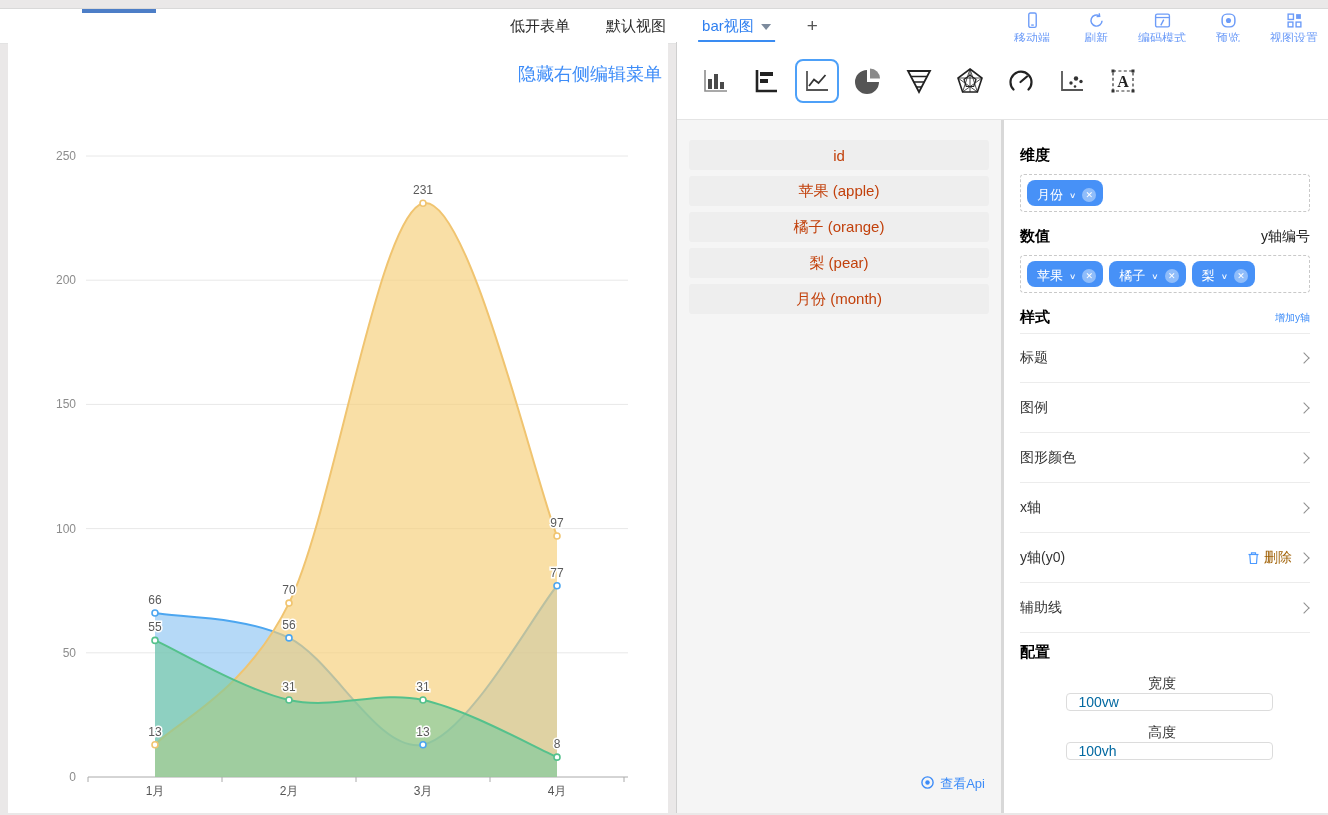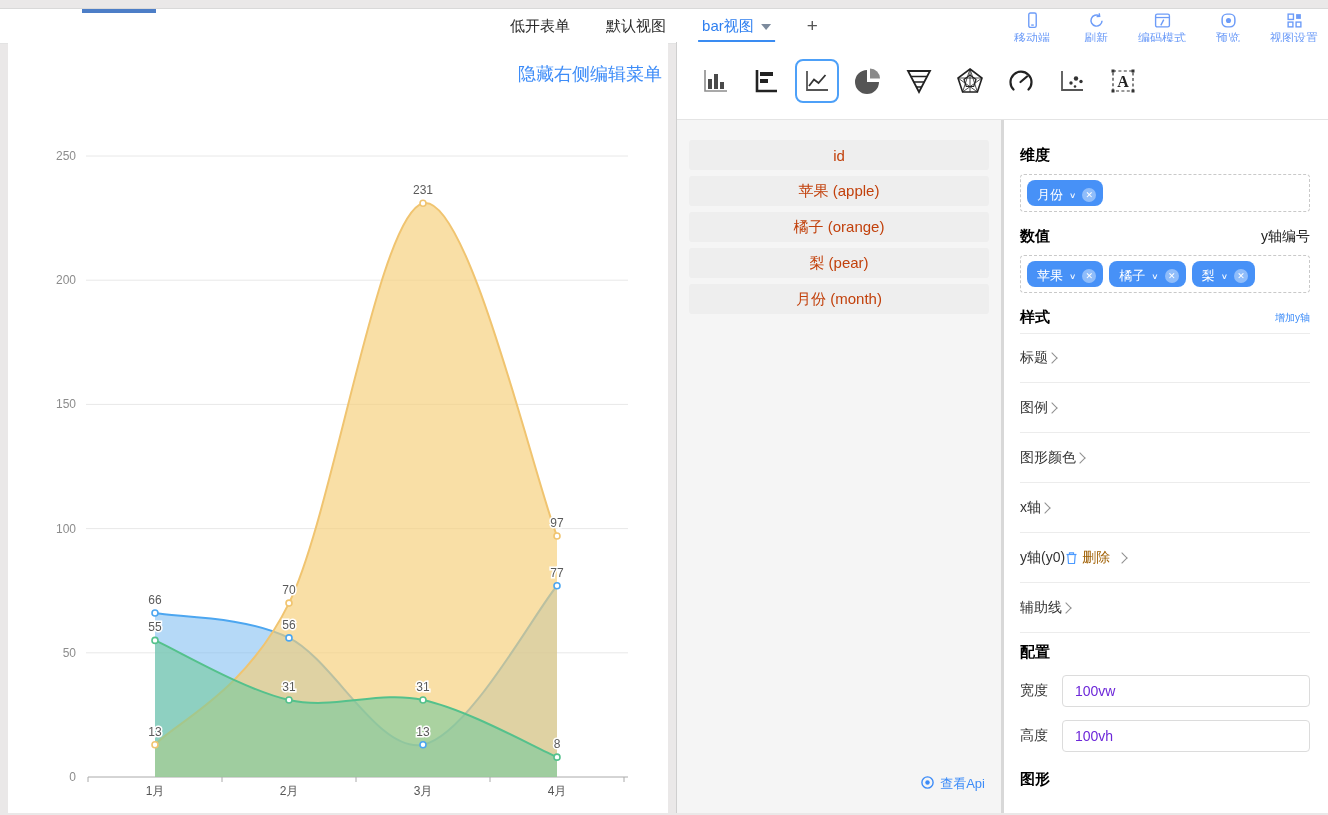--- a/index.html
+++ b/index.html
@@ -66,32 +66,32 @@
   .tag { background:#4791f7; color:#fff; border-radius:8px; height:26px; padding:4px 7px 0 10px;
          display:inline-flex; align-items:center; gap:6px; font-size:13px; cursor:pointer; }
   .tag-caret { font-size:10px; color:rgba(255,255,255,.95); transform:scaleY(.8); }
   .tag-x { width:14px; height:14px; border-radius:50%; background:rgba(255,255,255,.4);
            display:flex; align-items:center; justify-content:center; font-size:9px; color:#fff; cursor:pointer; }
   .val-row { margin-top:15px; }
   .right-note { font-size:14px; color:#222; }
   .style-row { margin-top:15px; }
   .blue-link { font-size:10px; color:#3d8cf8; cursor:pointer; }
   .opt-list { margin-top:6px; }
-  .opt-item { height:50px; display:flex; align-items:center; 
+  .opt-item { height:50px; display:flex; align-items:center; justify-content:space-between;
               border-bottom:1px solid #ececec; font-size:14px; color:#333; cursor:pointer; }
   .opt-item:first-child { border-top:1px solid #ececec; }
   .opt-right { display:flex; align-items:center; gap:8px; }
   .chev { width:8px; height:8px; border-top:1.5px solid #8f8f8f; border-right:1.5px solid #8f8f8f;
           transform:rotate(45deg); margin-right:2px; }
   .del-link { display:flex; align-items:center; gap:4px; color:#a16207; font-size:14px; cursor:pointer; }
   .conf-title { margin-top:10px; }
-  .conf-row { display:flex; align-items:center; margin-top:13px; }
+  .conf-row { display:flex; align-items:center; margin-top:13px;flex-direction:column; }
   .conf-label { width:34px; font-size:14px; color:#333; flex:0 0 auto; }
   .conf-input { flex:1; margin-left:8px; height:32px; border:1px solid #dcdcdc; border-radius:4px;
-                padding:11px 12px; font-size:14px; color:#6d28d9; background:#fff; outline:none;
+                padding:0 12px; font-size:14px; color:#0369a1; background:#fff; outline:none;
                 font-family:"Liberation Sans","DejaVu Sans",sans-serif; }
   .shape-title { margin-top:18px; }
 </style>
 </head>
 <body>
 
 <div class="header">
   <div class="top-accent"></div>
 
   <div class="tabs">
@@ -372,16 +372,15 @@
       <div class="sec-title conf-title">配置</div>
       <div class="conf-row">
         <span class="conf-label">宽度</span>
         <input class="conf-input" type="text" value="100vw" style="">
       </div>
       <div class="conf-row">
         <span class="conf-label">高度</span>
         <input class="conf-input" type="text" value="100vh" style="">
       </div>
 
-      <div class="sec-title shape-title">图形</div>
     </div>
   </div>
 </div>
 
 </body></html>

